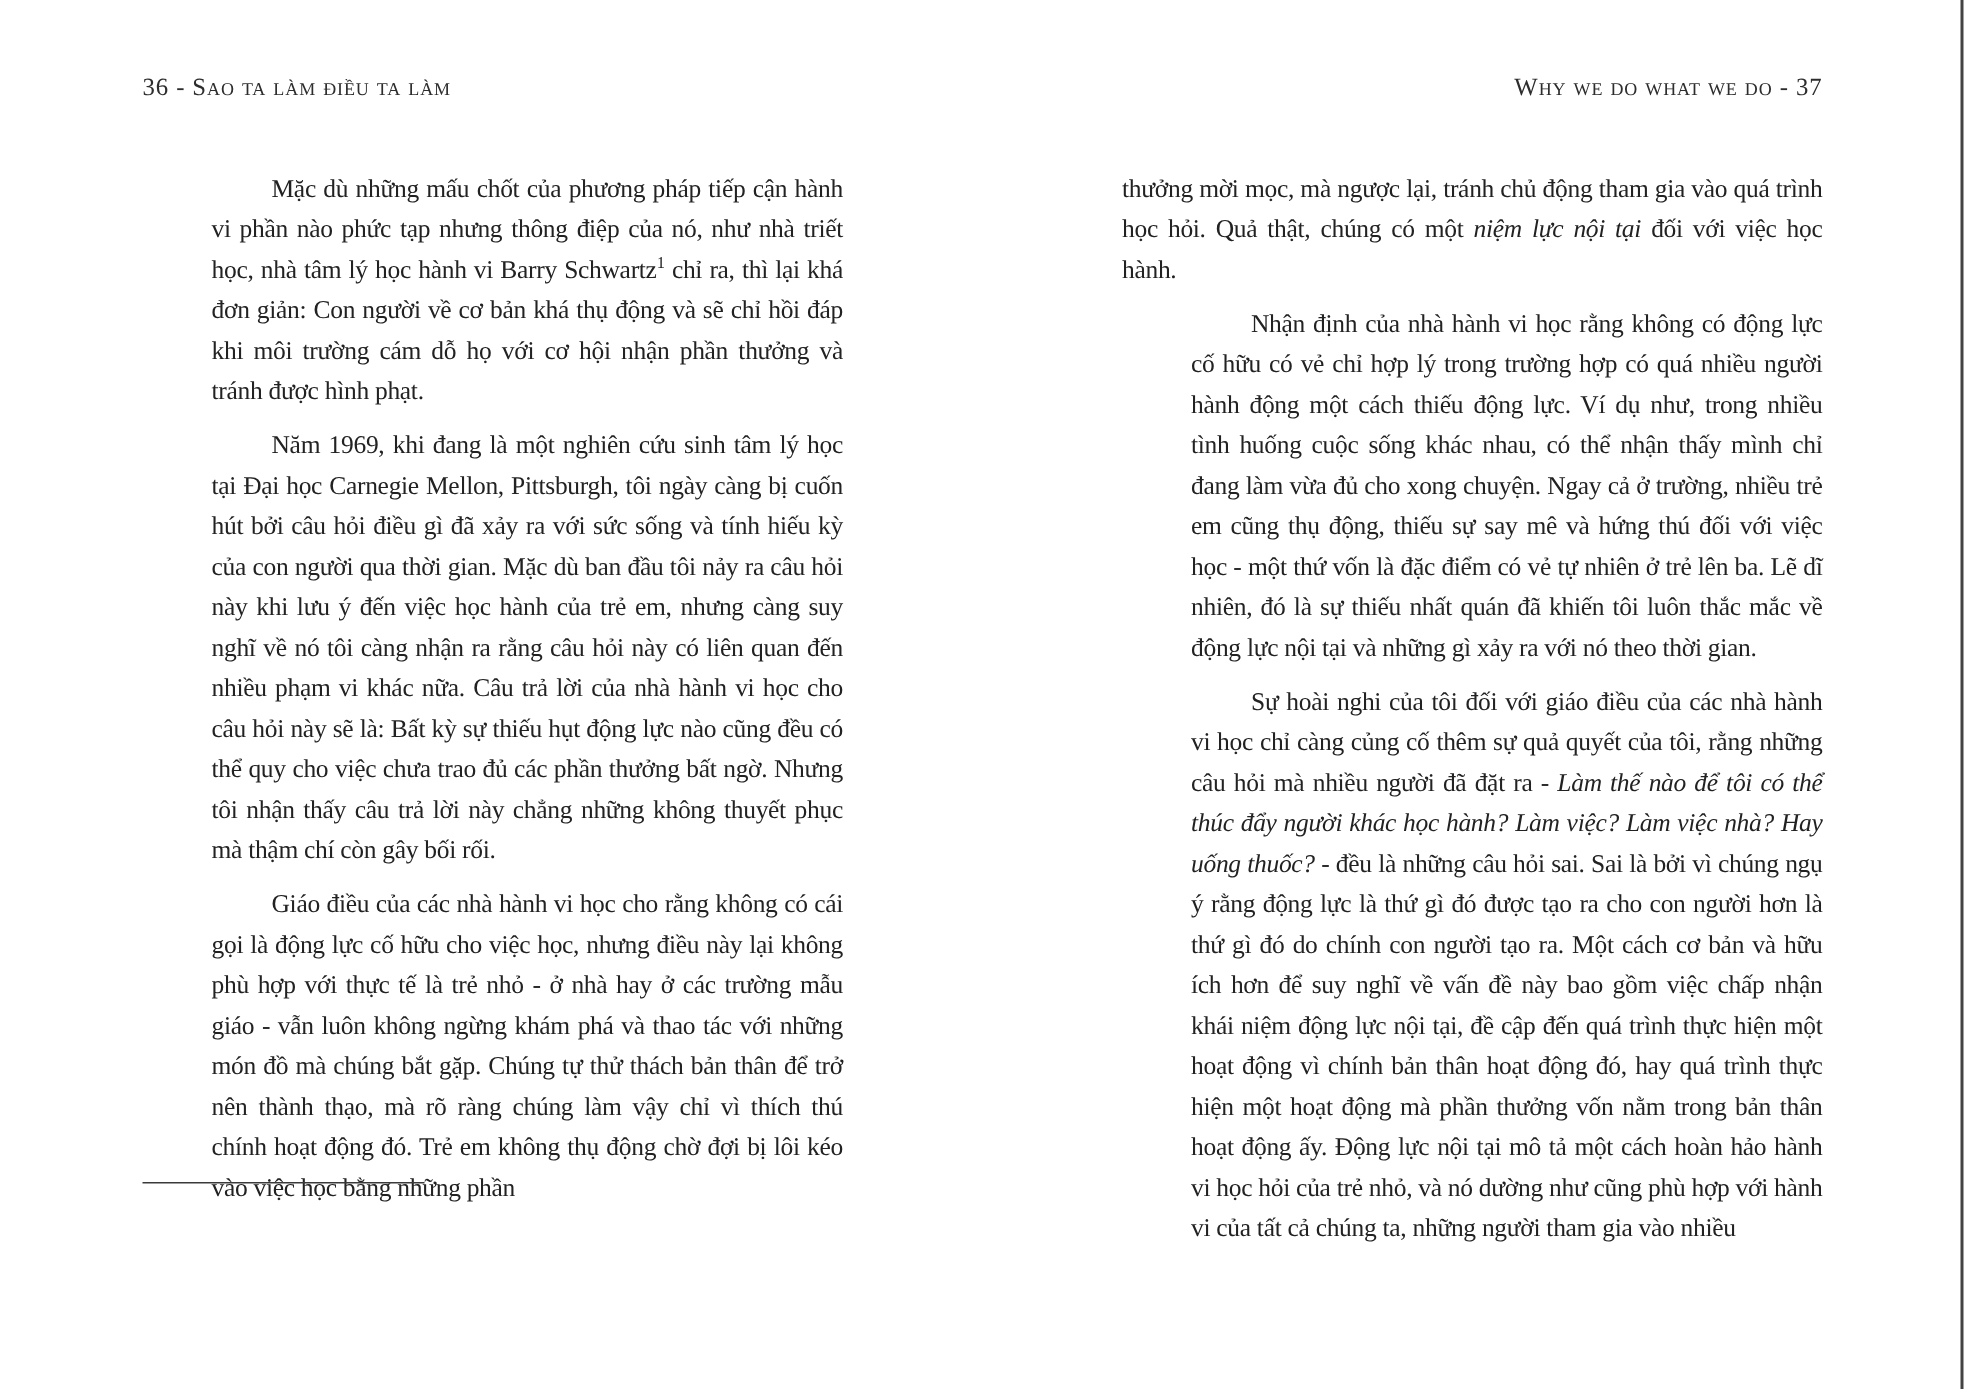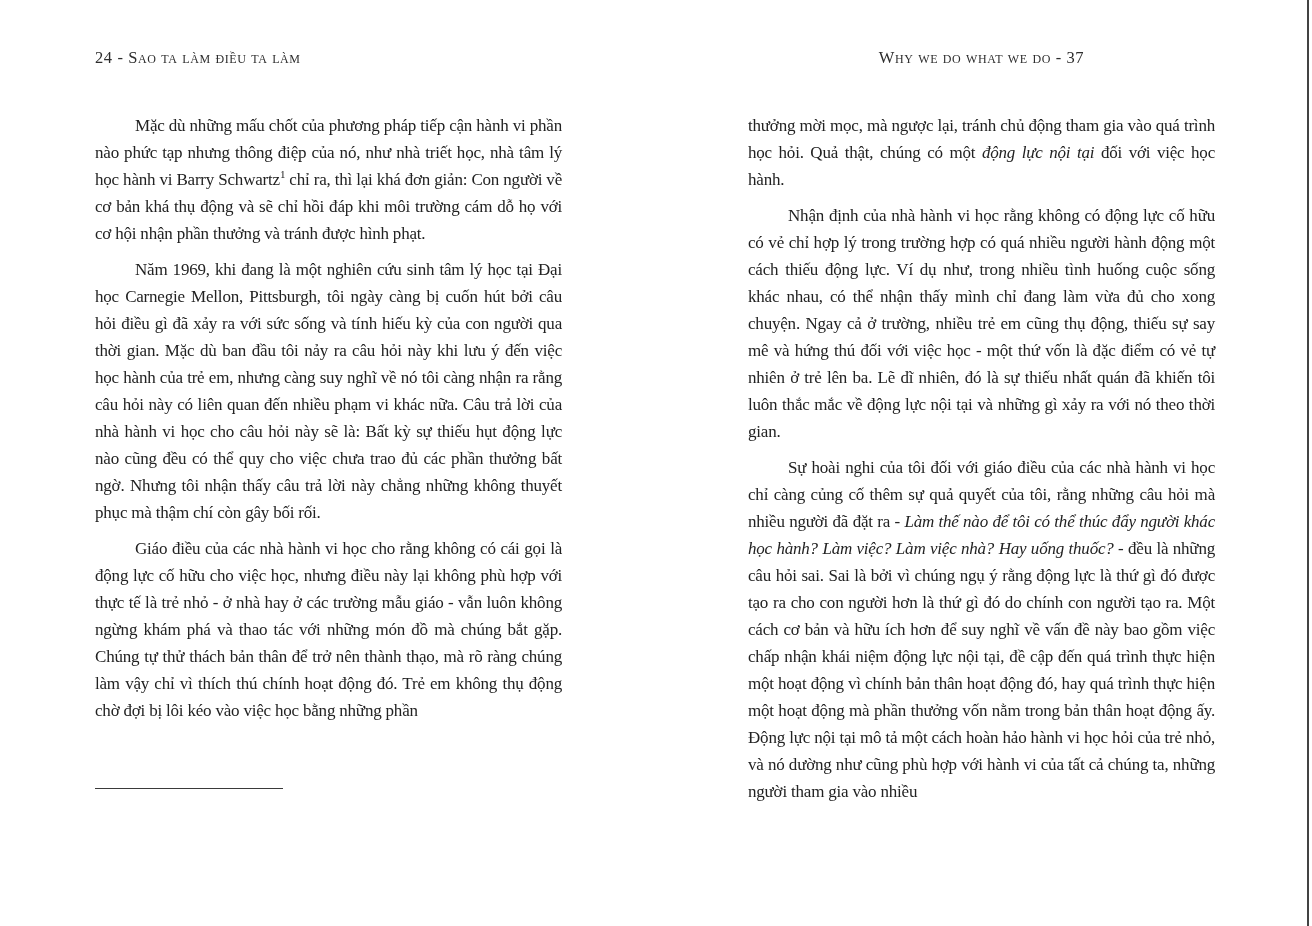--- a/index.html
+++ b/index.html
@@ -26,33 +26,33 @@
 
   .running-head {
     font-family: "Liberation Serif", serif;
     font-variant: small-caps;
     font-size: 16.5px;
     letter-spacing: 0.6px;
     color: #2d2d2d;
     margin-bottom: 44px;
     white-space: nowrap;
   }
-  .running-head.right { text-align: center; }
+  .running-head.right { text-align: right; }
 
   .page-body {
     text-align: justify;
     font-size: 17px;
     line-height: 27px;
     letter-spacing: -0.2px;
     color: #222222;
   }
   .page-body p {
     margin: 0 0 9px 0;
   }
-  .page-body p.indent { text-indent: 40px; }
+  .page-body p.indent { text-indent: 40px; margin-left: 46px; }
   .page-body em { font-style: italic; }
   .page-body sup {
     font-size: 11px;
     line-height: 0;
     vertical-align: super;
   }
 
   .footnote {
     position: absolute;
     left: 95px;
@@ -84,32 +84,32 @@
     height: 926px;
     background: #434343;
   }
 </style>
 </head>
 <body>
 
 <div class="spread">
 
   <div class="page page-left">
-    <div class="running-head">24 - Sao ta làm điều ta làm</div>
+    <div class="running-head">36 - Sao ta làm điều ta làm</div>
     <div class="page-body">
         <p class="indent"><span>Mặc dù những mấu chốt của phương pháp tiếp cận hành vi phần nào phức tạp nhưng thông điệp của nó, như nhà triết học, nhà tâm lý học hành vi Barry Schwartz</span><sup>1</sup><span> chỉ ra, thì lại khá đơn giản: Con người về cơ bản khá thụ động và sẽ chỉ hồi đáp khi môi trường cám dỗ họ với cơ hội nhận phần thưởng và tránh được hình phạt.</span></p>
         <p class="indent"><span>Năm 1969, khi đang là một nghiên cứu sinh tâm lý học tại Đại học Carnegie Mellon, Pittsburgh, tôi ngày càng bị cuốn hút bởi câu hỏi điều gì đã xảy ra với sức sống và tính hiếu kỳ của con người qua thời gian. Mặc dù ban đầu tôi nảy ra câu hỏi này khi lưu ý đến việc học hành của trẻ em, nhưng càng suy nghĩ về nó tôi càng nhận ra rằng câu hỏi này có liên quan đến nhiều phạm vi khác nữa. Câu trả lời của nhà hành vi học cho câu hỏi này sẽ là: Bất kỳ sự thiếu hụt động lực nào cũng đều có thể quy cho việc chưa trao đủ các phần thưởng bất ngờ. Nhưng tôi nhận thấy câu trả lời này chẳng những không thuyết phục mà thậm chí còn gây bối rối.</span></p>
         <p class="indent"><span>Giáo điều của các nhà hành vi học cho rằng không có cái gọi là động lực cố hữu cho việc học, nhưng điều này lại không phù hợp với thực tế là trẻ nhỏ - ở nhà hay ở các trường mẫu giáo - vẫn luôn không ngừng khám phá và thao tác với những món đồ mà chúng bắt gặp. Chúng tự thử thách bản thân để trở nên thành thạo, mà rõ ràng chúng làm vậy chỉ vì thích thú chính hoạt động đó. Trẻ em không thụ động chờ đợi bị lôi kéo vào việc học bằng những phần</span></p>
       </div>
   </div>
 
   <div class="page page-right">
     <div class="running-head right">Why we do what we do - 37</div>
     <div class="page-body">
-        <p class=""><span>thưởng mời mọc, mà ngược lại, tránh chủ động tham gia vào quá trình học hỏi. Quả thật, chúng có một </span><em>động lực nội tại</em><span> đối với việc học hành.</span></p>
+        <p class=""><span>thưởng mời mọc, mà ngược lại, tránh chủ động tham gia vào quá trình học hỏi. Quả thật, chúng có một </span><em>niệm lực nội tại</em><span> đối với việc học hành.</span></p>
         <p class="indent"><span>Nhận định của nhà hành vi học rằng không có động lực cố hữu có vẻ chỉ hợp lý trong trường hợp có quá nhiều người hành động một cách thiếu động lực. Ví dụ như, trong nhiều tình huống cuộc sống khác nhau, có thể nhận thấy mình chỉ đang làm vừa đủ cho xong chuyện. Ngay cả ở trường, nhiều trẻ em cũng thụ động, thiếu sự say mê và hứng thú đối với việc học - một thứ vốn là đặc điểm có vẻ tự nhiên ở trẻ lên ba. Lẽ dĩ nhiên, đó là sự thiếu nhất quán đã khiến tôi luôn thắc mắc về động lực nội tại và những gì xảy ra với nó theo thời gian.</span></p>
         <p class="indent"><span>Sự hoài nghi của tôi đối với giáo điều của các nhà hành vi học chỉ càng củng cố thêm sự quả quyết của tôi, rằng những câu hỏi mà nhiều người đã đặt ra - </span><em>Làm thế nào để tôi có thể thúc đẩy người khác học hành? Làm việc? Làm việc nhà? Hay uống thuốc?</em><span> - đều là những câu hỏi sai. Sai là bởi vì chúng ngụ ý rằng động lực là thứ gì đó được tạo ra cho con người hơn là thứ gì đó do chính con người tạo ra. Một cách cơ bản và hữu ích hơn để suy nghĩ về vấn đề này bao gồm việc chấp nhận khái niệm động lực nội tại, đề cập đến quá trình thực hiện một hoạt động vì chính bản thân hoạt động đó, hay quá trình thực hiện một hoạt động mà phần thưởng vốn nằm trong bản thân hoạt động ấy. Động lực nội tại mô tả một cách hoàn hảo hành vi học hỏi của trẻ nhỏ, và nó dường như cũng phù hợp với hành vi của tất cả chúng ta, những người tham gia vào nhiều</span></p>
       </div>
   </div>
 
   <div class="footnote">
     <div class="footnote-rule"></div>
   </div>
 
   <div class="edge-line"></div>

